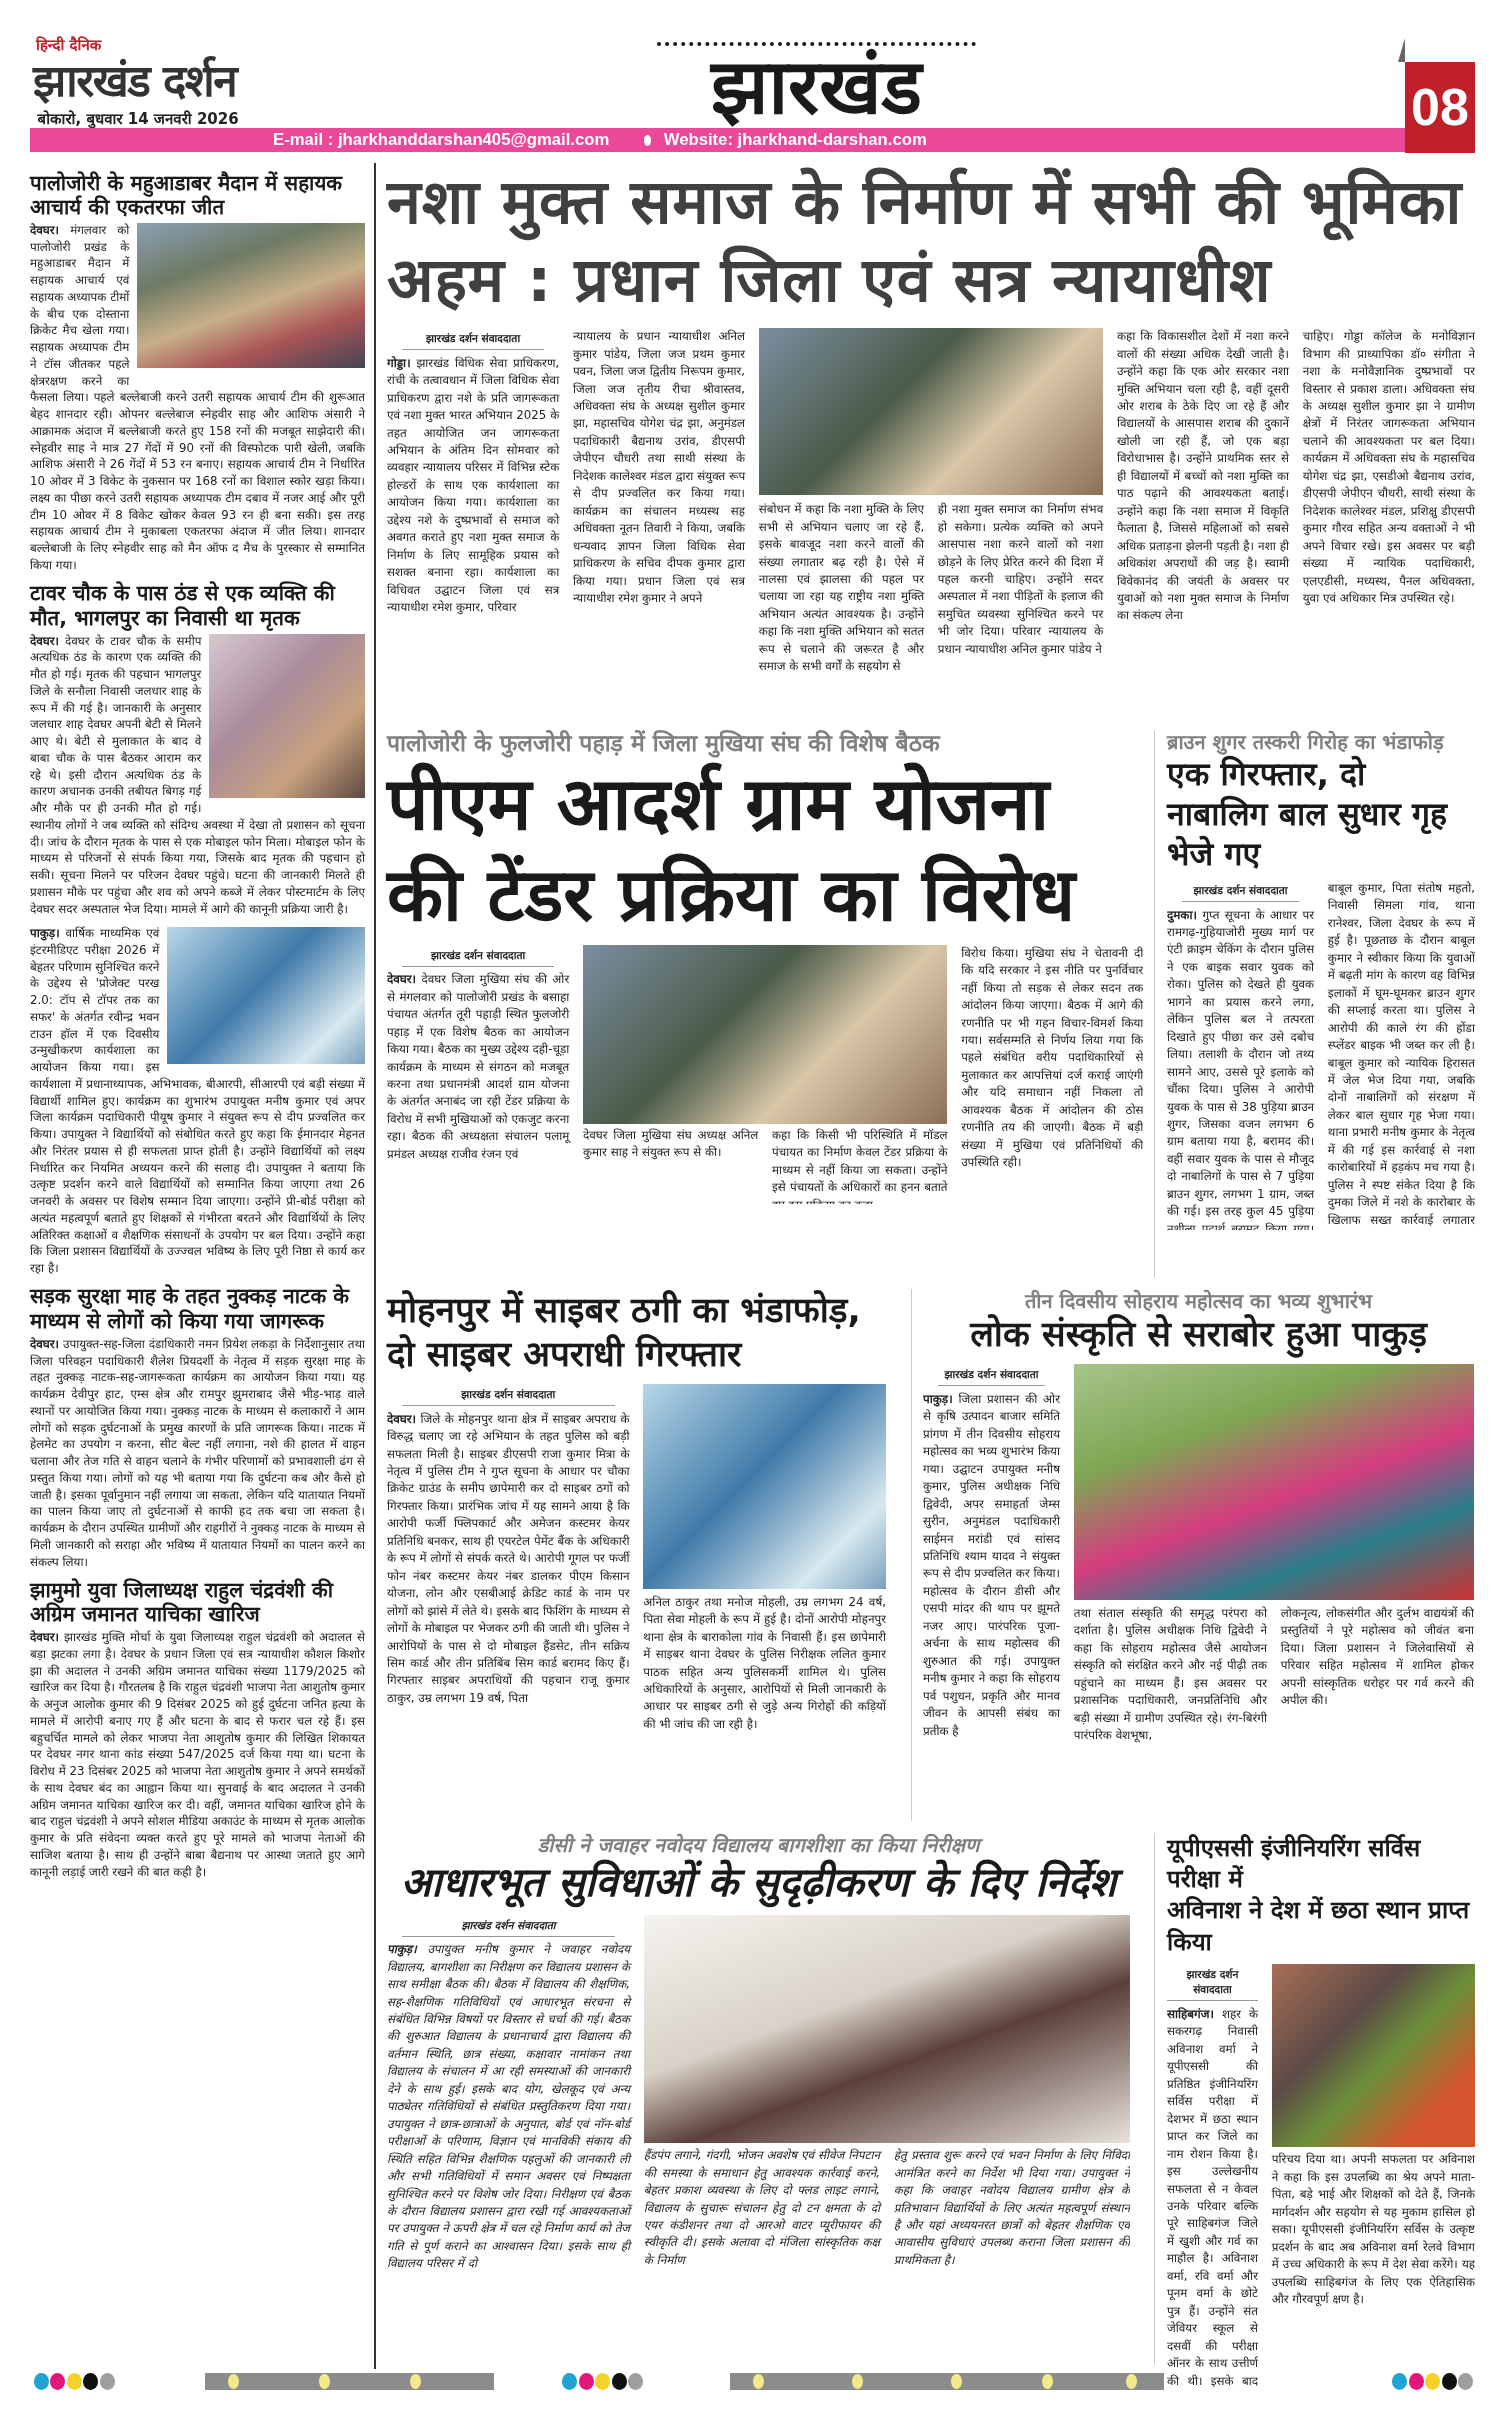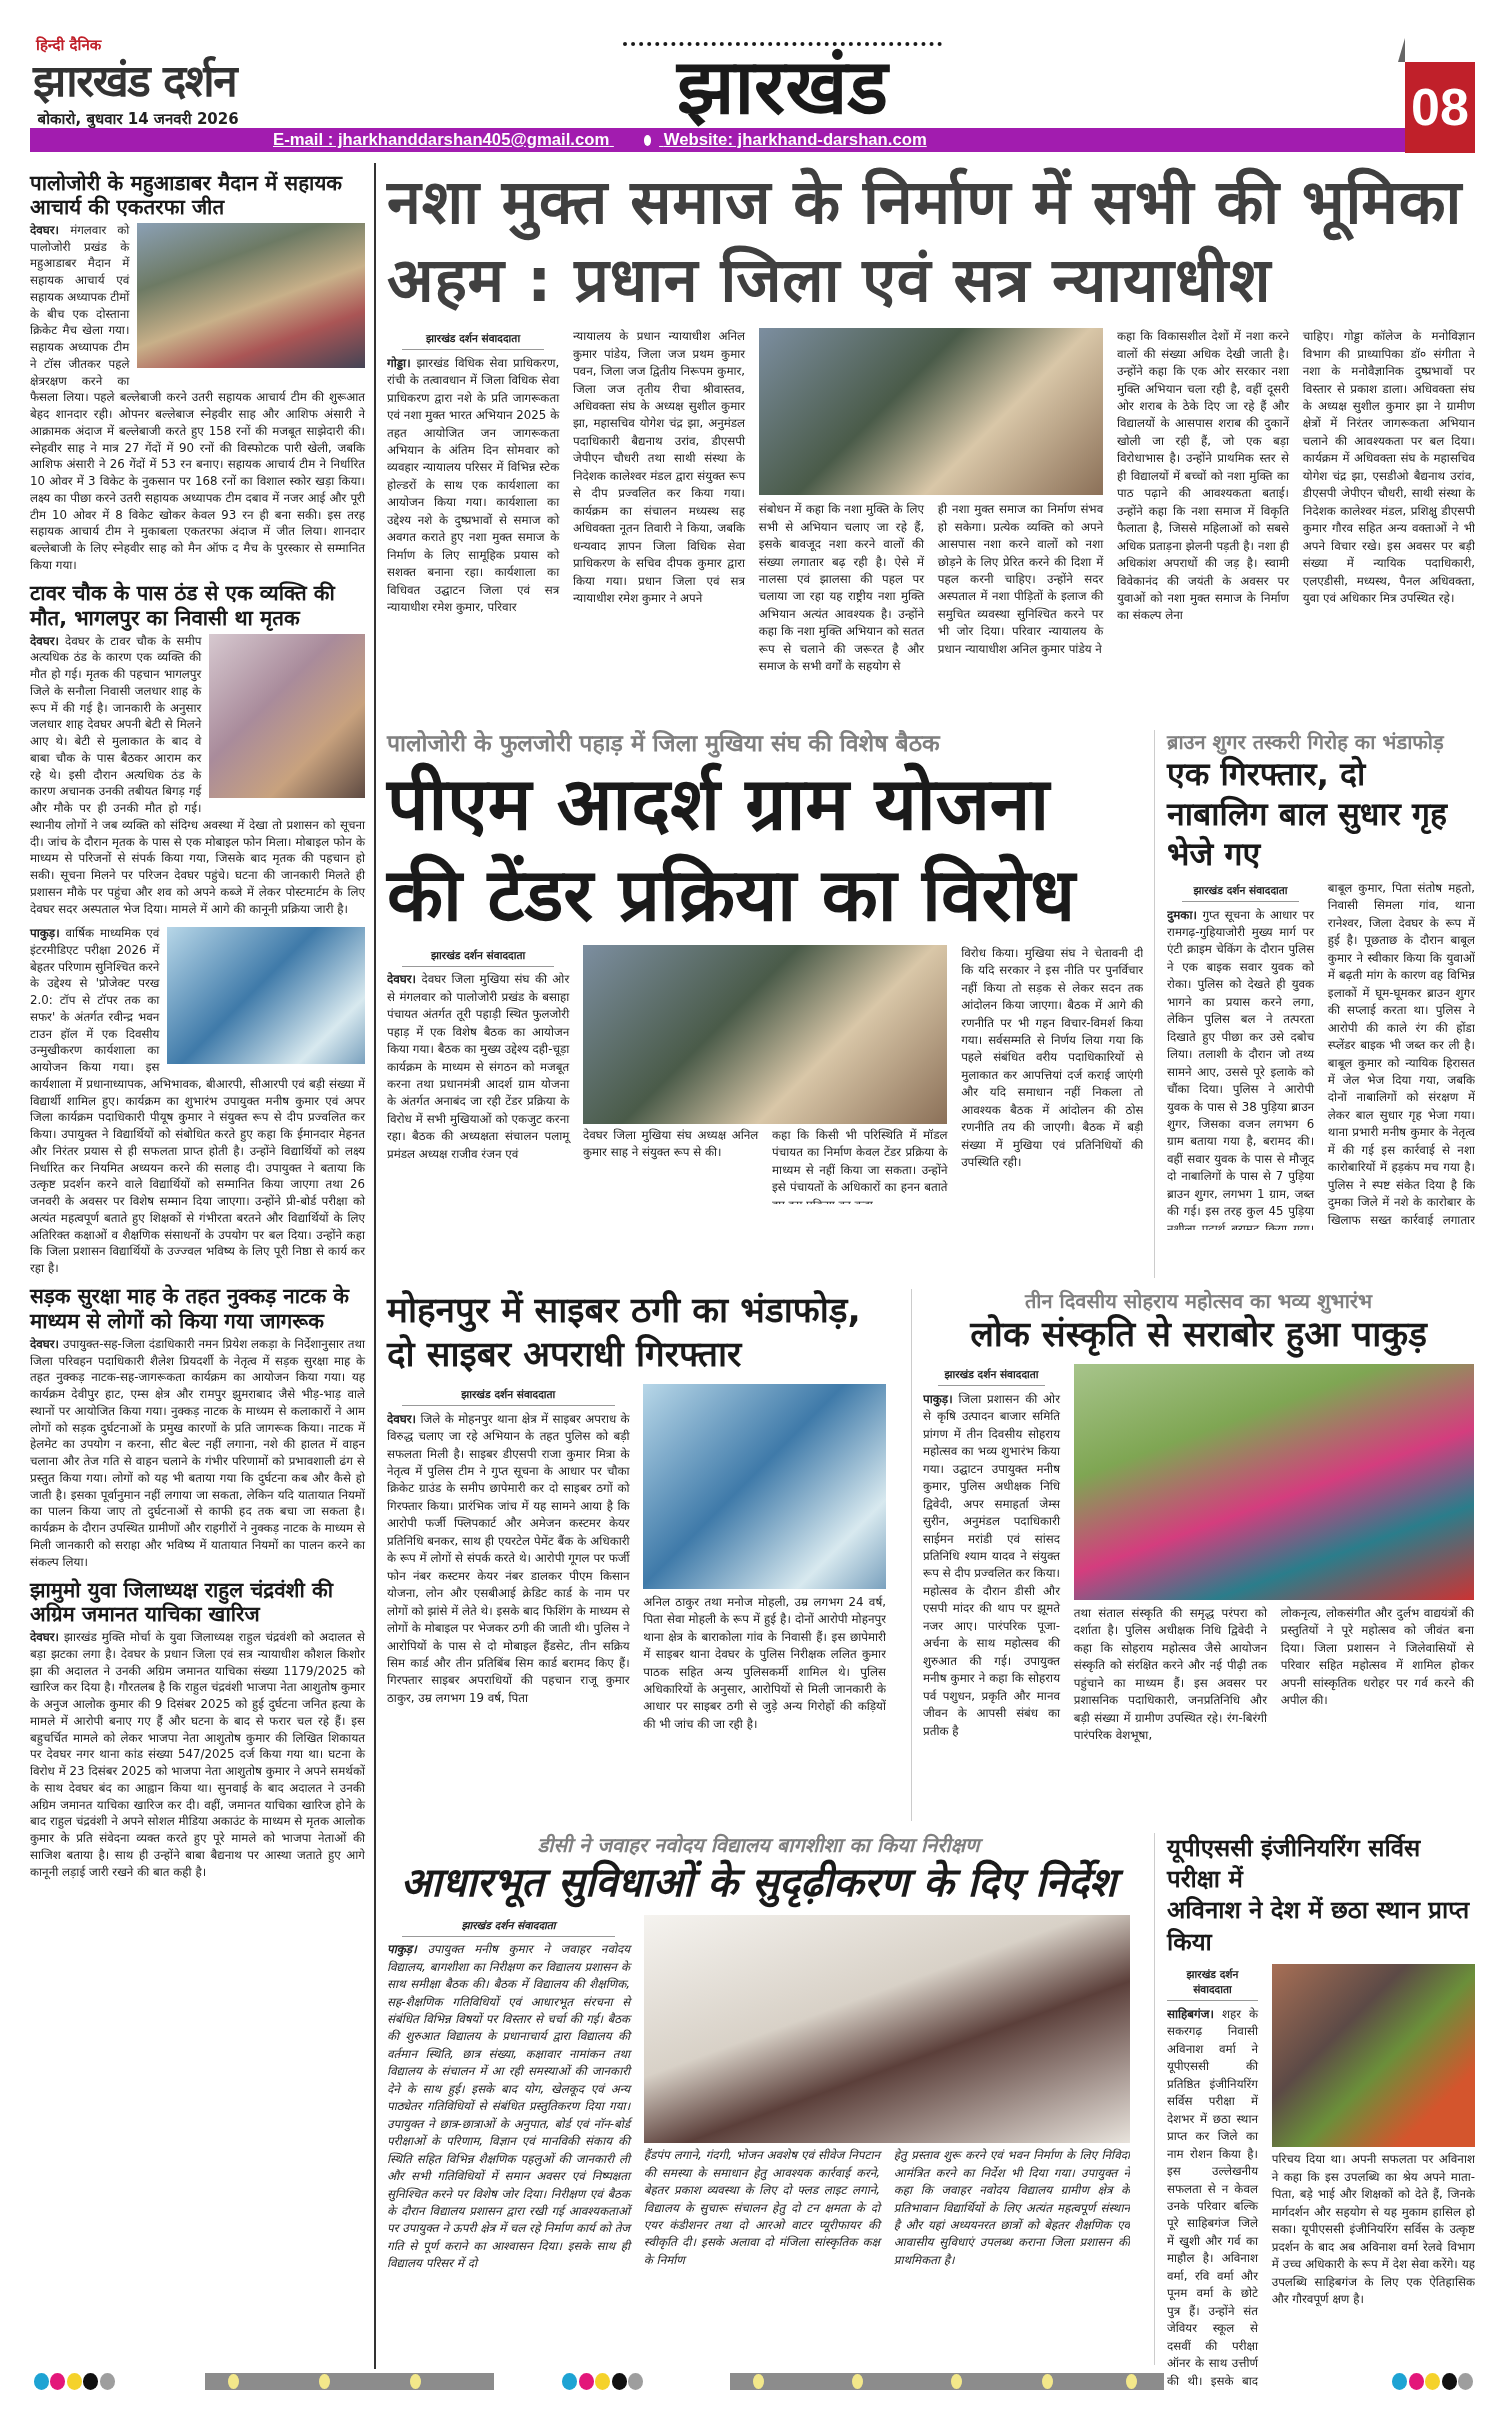--- a/index.html
+++ b/index.html
@@ -6,21 +6,21 @@
   html, body { width: 1511px; height: 2426px; background: #ffffff; overflow: hidden; }
   body { font-family: "DejaVu Sans", sans-serif; color: #1a1a1a; position: relative; }
 
   .page { position: absolute; left: 30px; top: 15px; width: 1445px; height: 2373px; }
 
   
   .masthead { position: absolute; left: 0; top: 0; width: 1445px; height: 137px; }
   .mast-tagline { position: absolute; left: 6px; top: 19px; font-size: 15px; color: #c0202a; font-weight: bold; }
   .mast-brand { position: absolute; left: 3px; top: 34px; font-size: 44px; font-weight: bold; color: #333; letter-spacing: -1.5px; }
   .mast-dateline { position: absolute; left: 7.6px; top: 93px; font-size: 15px; font-weight: bold; color: #222; }
-  .mast-center { position: absolute; left: 593px; top: 27px; width: 319px; text-align: center; font-size: 76px; font-weight: bold; color: #1a1a1a; line-height: 1; border-top: 4.6px dotted #1a1a1a; padding-top: 3px; }
+  .mast-center { position: absolute; left: 627px; top: 27px; width: 319px; text-align: center; font-size: 76px; font-weight: bold; color: #1a1a1a; line-height: 1; border-top: 4.6px dotted #1a1a1a; padding-top: 3px; }
   .page-num-box { position: absolute; right: 0; top: 47px; width: 70px; height: 91px; background: #c0202a; color: #fff; font-size: 52px; font-weight: bold; text-align: center; line-height: 91px; font-family: "Liberation Sans", sans-serif; }
   .page-num-flag { position: absolute; right: 70px; top: 23px; width: 0; height: 0; border-left: 7.6px solid transparent; border-bottom: 24px solid #666; }
   .contact-bar { position: absolute; left: 0; top: 113px; width: 1375px; height: 24px; background: #c0202a; color: #fff; font-size: 16.7px; font-weight: bold; line-height: 24px; padding-left: 243px; font-family: "Liberation Sans", sans-serif; }
   .contact-bar .dot { display: inline-block; width: 7.6px; height: 10.6px; background: #fff; border-radius: 50%; margin: 0 7.6px 0 30px; vertical-align: middle; }
 
   
   .sidebar { position: absolute; left: 0; top: 148px; width: 346px; height: 2206px; border-right: 2.3px solid #333; padding-right: 9px; }
   .brief-banner { height: 55px; background: #f7b553; position: relative; border: 1.5px dotted #d08a2a; }
   .brief-banner .b1 { position: absolute; left: 68px; top: 6px; font-size: 26px; font-weight: bold; color: #1a1a1a; }
   .brief-banner .b2 { position: absolute; left: 179px; top: 0; width: 167px; height: 52px; background: #c4161c; border-radius: 30px 0 0 30px; color: #fff; font-size: 26px; font-weight: bold; padding-left: 34px; line-height: 47px; }
@@ -60,21 +60,21 @@
 
 <div class="page">
 
   <header class="masthead">
     <div class="mast-tagline">हिन्दी दैनिक</div>
     <div class="mast-brand">झारखंड दर्शन</div>
     <div class="mast-dateline">बोकारो, बुधवार 14 जनवरी 2026</div>
     <div class="mast-center">झारखंड</div>
     <div class="page-num-flag"></div>
     <div class="page-num-box" style="background: rgb(192, 32, 42);">08</div>
-    <div class="contact-bar" style="background: #a21caf; text-decoration: underline;">
+    <div class="contact-bar" style="background: #ec4899;">
       <span>E-mail : jharkhanddarshan405@gmail.com</span>
       <span class="dot"></span>
       <span>Website: jharkhand-darshan.com</span>
     </div>
   </header>
 
   <aside class="sidebar">
 
     <article class="brief">
       <h3>पालोजोरी के महुआडाबर मैदान में सहायक आचार्य की एकतरफा जीत</h3>

